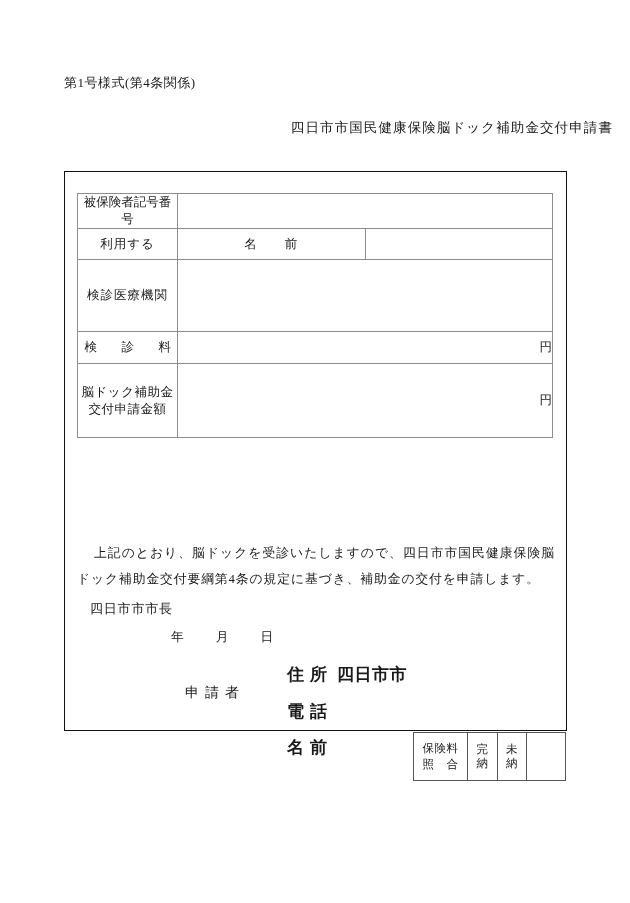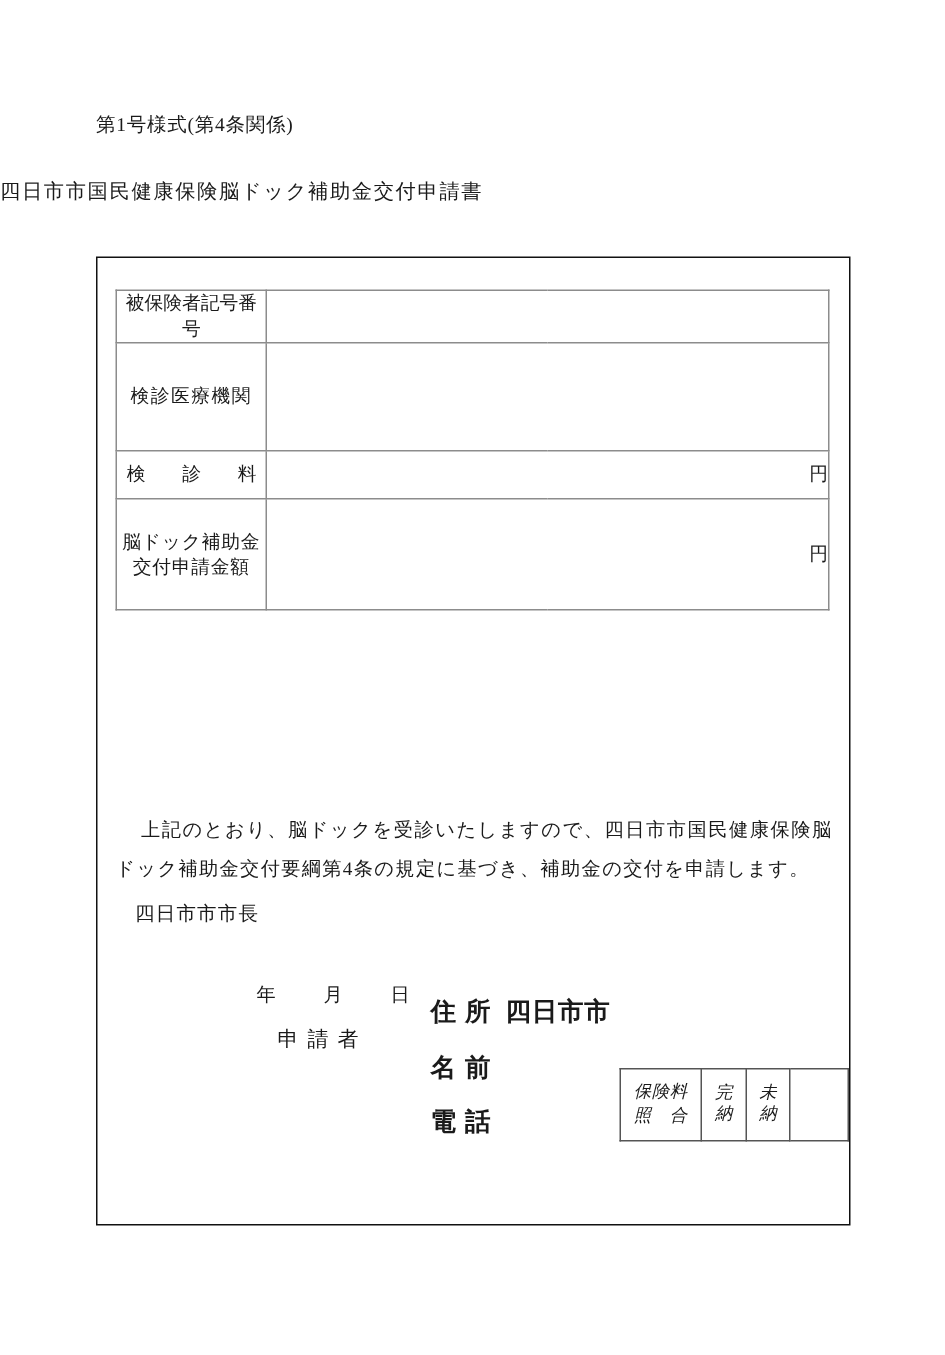--- a/index.html
+++ b/index.html
@@ -23,33 +23,33 @@
     top: 74px;
     font-size: 13px;
     letter-spacing: 0.5px;
     white-space: nowrap;
   }
   #doc-title {
     position: absolute;
     left: 0;
     top: 119px;
     width: 613px;
-    text-align: left;
+    text-align: right;
     font-size: 13.5px;
     letter-spacing: 1.1px;
     white-space: nowrap;
   }
 
   
   #form-frame {
     position: absolute;
     left: 64px;
     top: 171px;
     width: 503px;
-    height: 646px;
+    height: 560px;
     border: 1.6px solid #111111;
     box-sizing: border-box;
   }
 
   
   #data-table {
     position: absolute;
     left: 12px;
     top: 21px;
     width: 476px;
@@ -133,21 +133,20 @@
     top: 428px;
     font-size: 13px;
     letter-spacing: 0.8px;
   }
   #date-line {
     position: absolute;
     left: 106px;
     top: 457px;
     font-size: 12.8px;
     letter-spacing: 0.5px;
-    margin-top: 26px;
   }
   .date-gap { display: inline-block; width: 24px; }
 
   #applicant-label {
     position: absolute;
     left: 120px;
     top: 512px;
     font-size: 14px;
     letter-spacing: 6px;
   }
@@ -163,24 +162,23 @@
   .field-key {
     display: inline-block;
     letter-spacing: 6px;
     margin-right: 4px;
   }
 
   
   #stamp-box {
     position: absolute;
     left: 348px;
-    top: 540px;
+    top: 560px;
     border-collapse: collapse;
     table-layout: fixed;
-    font-style: italic;
   }
   #stamp-box td {
     border: 0.9px solid #555555;
     font-size: 11.5px;
     text-align: center;
     vertical-align: middle;
     padding: 0;
     height: 47px;
     line-height: 1.35;
   }
@@ -200,20 +198,25 @@
 <div id="doc-title">四日市市国民健康保険脳ドック補助金交付申請書</div>
 
 <div id="form-frame">
 
   <table id="data-table">
     <tbody>
       <tr class="row-h1">
         <td class="col-label lbl-tight">被保険者記号番号</td>
         <td colspan="2"></td>
       </tr>
+      <tr class="row-h3">
+        <td class="col-label lbl-center">利用する</td>
+        <td class="col-sublbl lbl-center">名　　前</td>
+        <td></td>
+      </tr>
       <tr class="row-h5">
         <td class="col-label lbl-center">検診医療機関</td>
         <td colspan="2"></td>
       </tr>
       <tr class="row-h6">
         <td class="col-label lbl-spread">検　診　料</td>
         <td colspan="2" class="yen-cell">
           <span>円</span>
         </td>
       </tr>
@@ -241,24 +244,24 @@
     <span>日</span>
   </div>
 
   <div id="applicant-label">申請者</div>
 
   <div id="applicant-fields">
     <div>
       <span class="field-key">住所</span><span>四日市市</span>
     </div>
     <div>
-      <span class="field-key">名前</span><span></span>
+      <span class="field-key">電話</span><span></span>
     </div>
     <div>
-      <span class="field-key">電話</span><span></span>
+      <span class="field-key">名前</span><span></span>
     </div>
   </div>
 
   <table id="stamp-box">
     <tbody>
       <tr>
         <td class="stamp-wide">
           <span>保険料</span><br>
           <span>照　合</span>
         </td>

